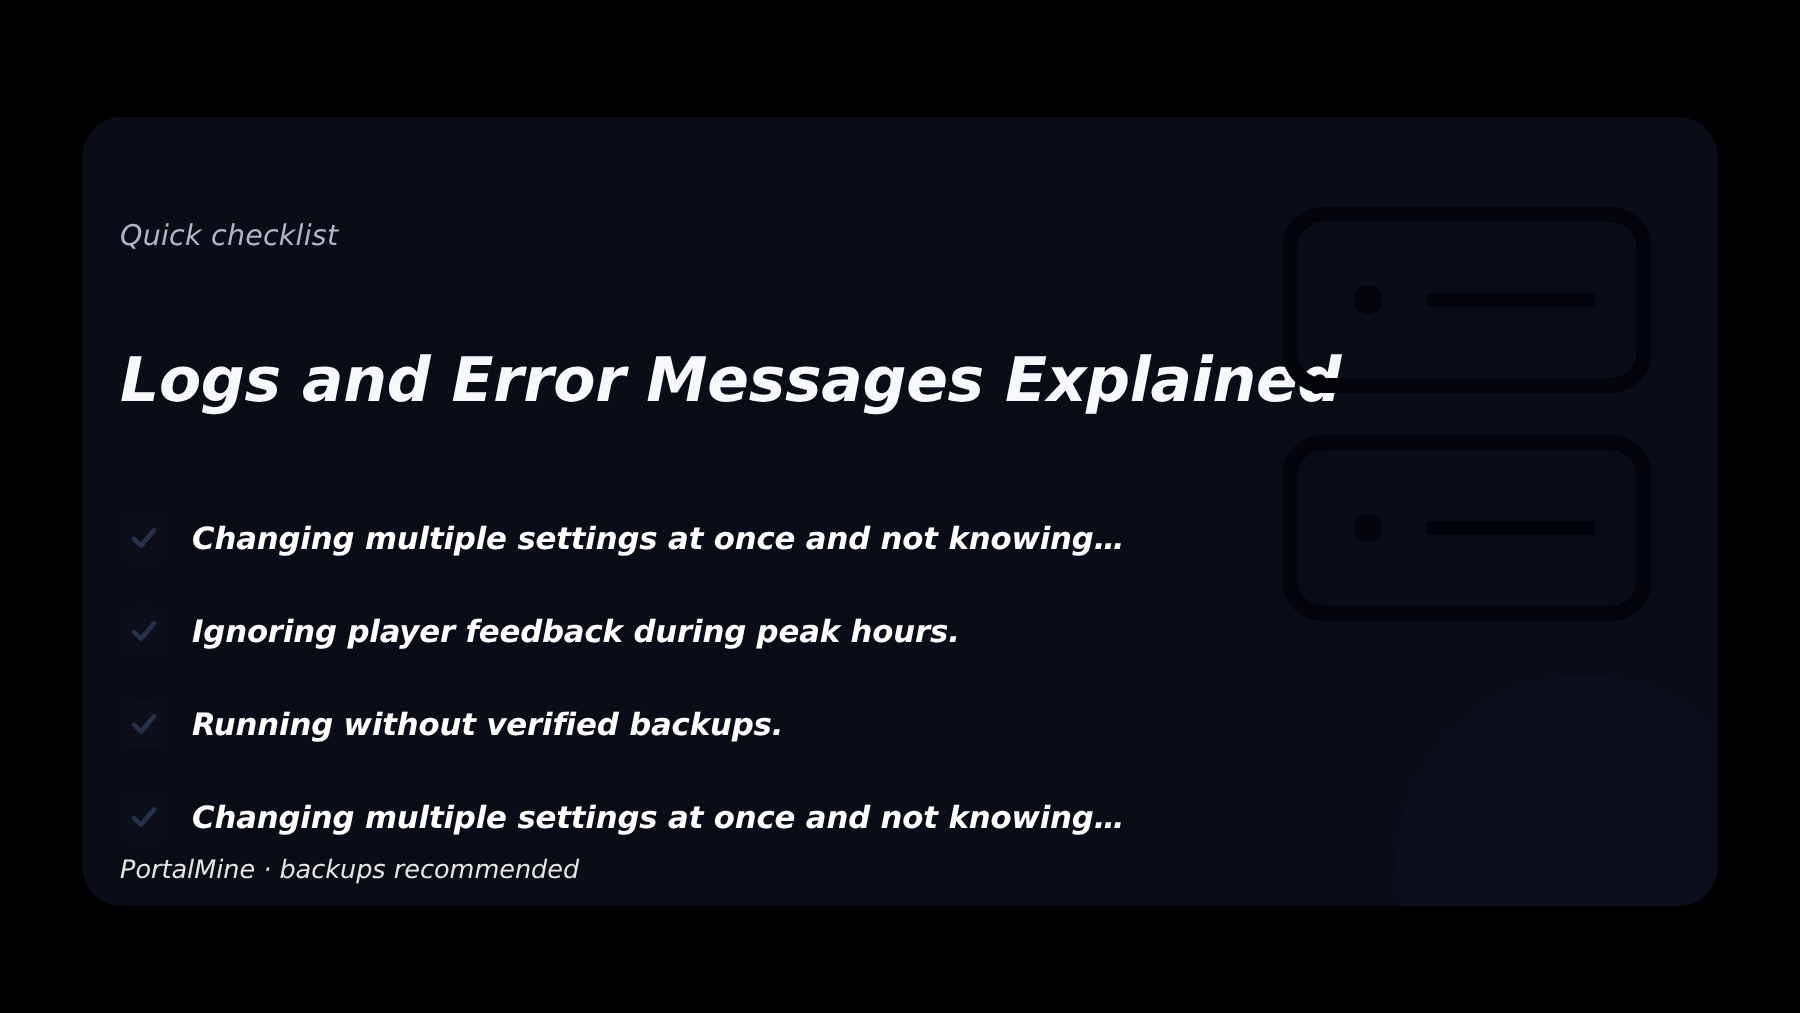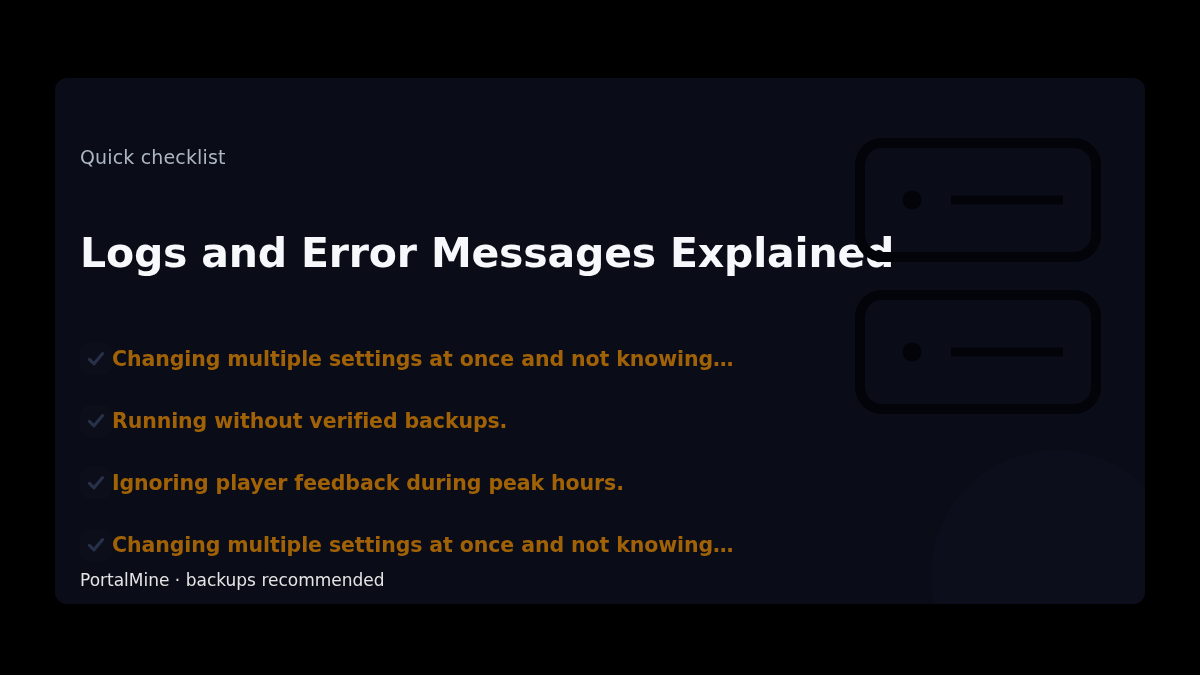--- a/index.html
+++ b/index.html
@@ -24,22 +24,23 @@
   }
 
   
   #card {
     position: absolute;
     left: 55px;
     top: 78px;
     width: 1090px;
     height: 526px;
     background: #0a0d17;
-    border-radius: 12px;
+    border-radius: 26px;
     overflow: hidden;
+    font-style: italic;
   }
 
   .card-blob {
     position: absolute;
     right: -36px;
     bottom: -96px;
     width: 250px;
     height: 250px;
     border-radius: 50%;
     background: #0c0f1b;
@@ -97,23 +98,24 @@
     height: 32px;
     border-radius: 9px;
     background: #0c0f1a;
     display: flex;
     align-items: center;
     justify-content: center;
   }
   .check-box svg { display: block; }
 
   .check-label {
+    margin-left: 16px;
     font-size: 20.5px;
     font-weight: 700;
-    color: #a16207;
+    color: #ffffff;
     letter-spacing: -0.1px;
     white-space: nowrap;
   }
 
   
   #footer {
     position: absolute;
     left: 25px;
     bottom: 14px;
     font-size: 17px;
@@ -156,30 +158,30 @@
           </span>
           <span class="check-label">Changing multiple settings at once and not knowing…</span>
         </div>
 
         <div class="check-row">
           <span class="check-box">
             <svg width="22" height="22" viewBox="0 0 22 22" aria-hidden="true">
               <path d="M4.4 11.3 L9.0 15.8 L17.6 5.6" fill="none" stroke="#27314a" stroke-width="3.1" stroke-linecap="round" stroke-linejoin="round"></path>
             </svg>
           </span>
+          <span class="check-label">Ignoring player feedback during peak hours.</span>
+        </div>
+
+        <div class="check-row">
+          <span class="check-box">
+            <svg width="22" height="22" viewBox="0 0 22 22" aria-hidden="true">
+              <path d="M4.4 11.3 L9.0 15.8 L17.6 5.6" fill="none" stroke="#27314a" stroke-width="3.1" stroke-linecap="round" stroke-linejoin="round"></path>
+            </svg>
+          </span>
           <span class="check-label">Running without verified backups.</span>
-        </div>
-
-        <div class="check-row">
-          <span class="check-box">
-            <svg width="22" height="22" viewBox="0 0 22 22" aria-hidden="true">
-              <path d="M4.4 11.3 L9.0 15.8 L17.6 5.6" fill="none" stroke="#27314a" stroke-width="3.1" stroke-linecap="round" stroke-linejoin="round"></path>
-            </svg>
-          </span>
-          <span class="check-label">Ignoring player feedback during peak hours.</span>
         </div>
 
         <div class="check-row">
           <span class="check-box">
             <svg width="22" height="22" viewBox="0 0 22 22" aria-hidden="true">
               <path d="M4.4 11.3 L9.0 15.8 L17.6 5.6" fill="none" stroke="#27314a" stroke-width="3.1" stroke-linecap="round" stroke-linejoin="round"></path>
             </svg>
           </span>
           <span class="check-label">Changing multiple settings at once and not knowing…</span>
         </div>

